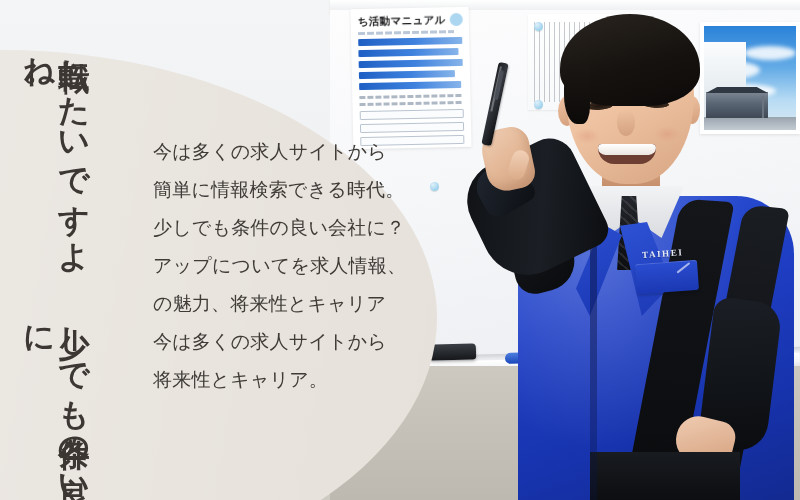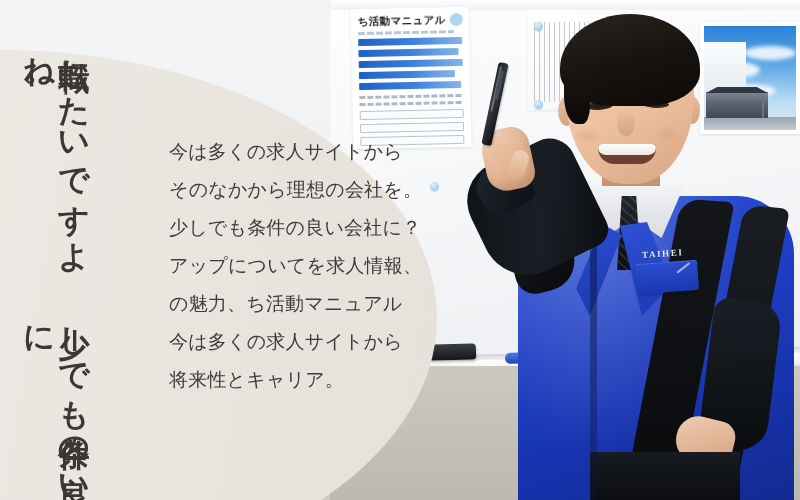--- a/index.html
+++ b/index.html
@@ -388,21 +388,21 @@
     font-weight: 700;
     color: #3c3733;
     letter-spacing: 1px;
     font-family: "DejaVu Sans", "Liberation Sans", sans-serif;
   }
   .heading .col.c1 { padding-top: 10px; }
   .heading .col.c2 { padding-top: 22px; }
 
   
   .body-text {
-    position: absolute; left: 169px; top: 132px; width: 268px;
+    position: absolute; left: 153px; top: 132px; width: 268px;
     font-size: 19px;
     line-height: 38px;
     color: #3f3b37;
     letter-spacing: .2px;
     font-family: "DejaVu Sans", "Liberation Sans", sans-serif;
   }
   .body-text .ln { display: block; white-space: nowrap; }
 </style>
 </head>
 <body>
@@ -508,21 +508,21 @@
   <div class="panel"></div>
   <div class="panel-shade"></div>
 
   <div class="heading">
     <div class="col c1">少しでも条件の良い会社に</div>
     <div class="col c2">転職したいですよね。</div>
   </div>
 
   <div class="body-text">
     <span class="ln">今は多くの求人サイトから</span>
-    <span class="ln">そのなかから理想の会社を。</span>
+    <span class="ln">簡単に情報検索できる時代。</span>
     <span class="ln">少しでも条件の良い会社に？</span>
     <span class="ln">アップについてを求人情報、</span>
-    <span class="ln">の魅力、ち活動マニュアル</span>
+    <span class="ln">の魅力、将来性とキャリア</span>
     <span class="ln">今は多くの求人サイトから</span>
     <span class="ln">将来性とキャリア。</span>
   </div>
 
 </div>
 
 </body></html>

